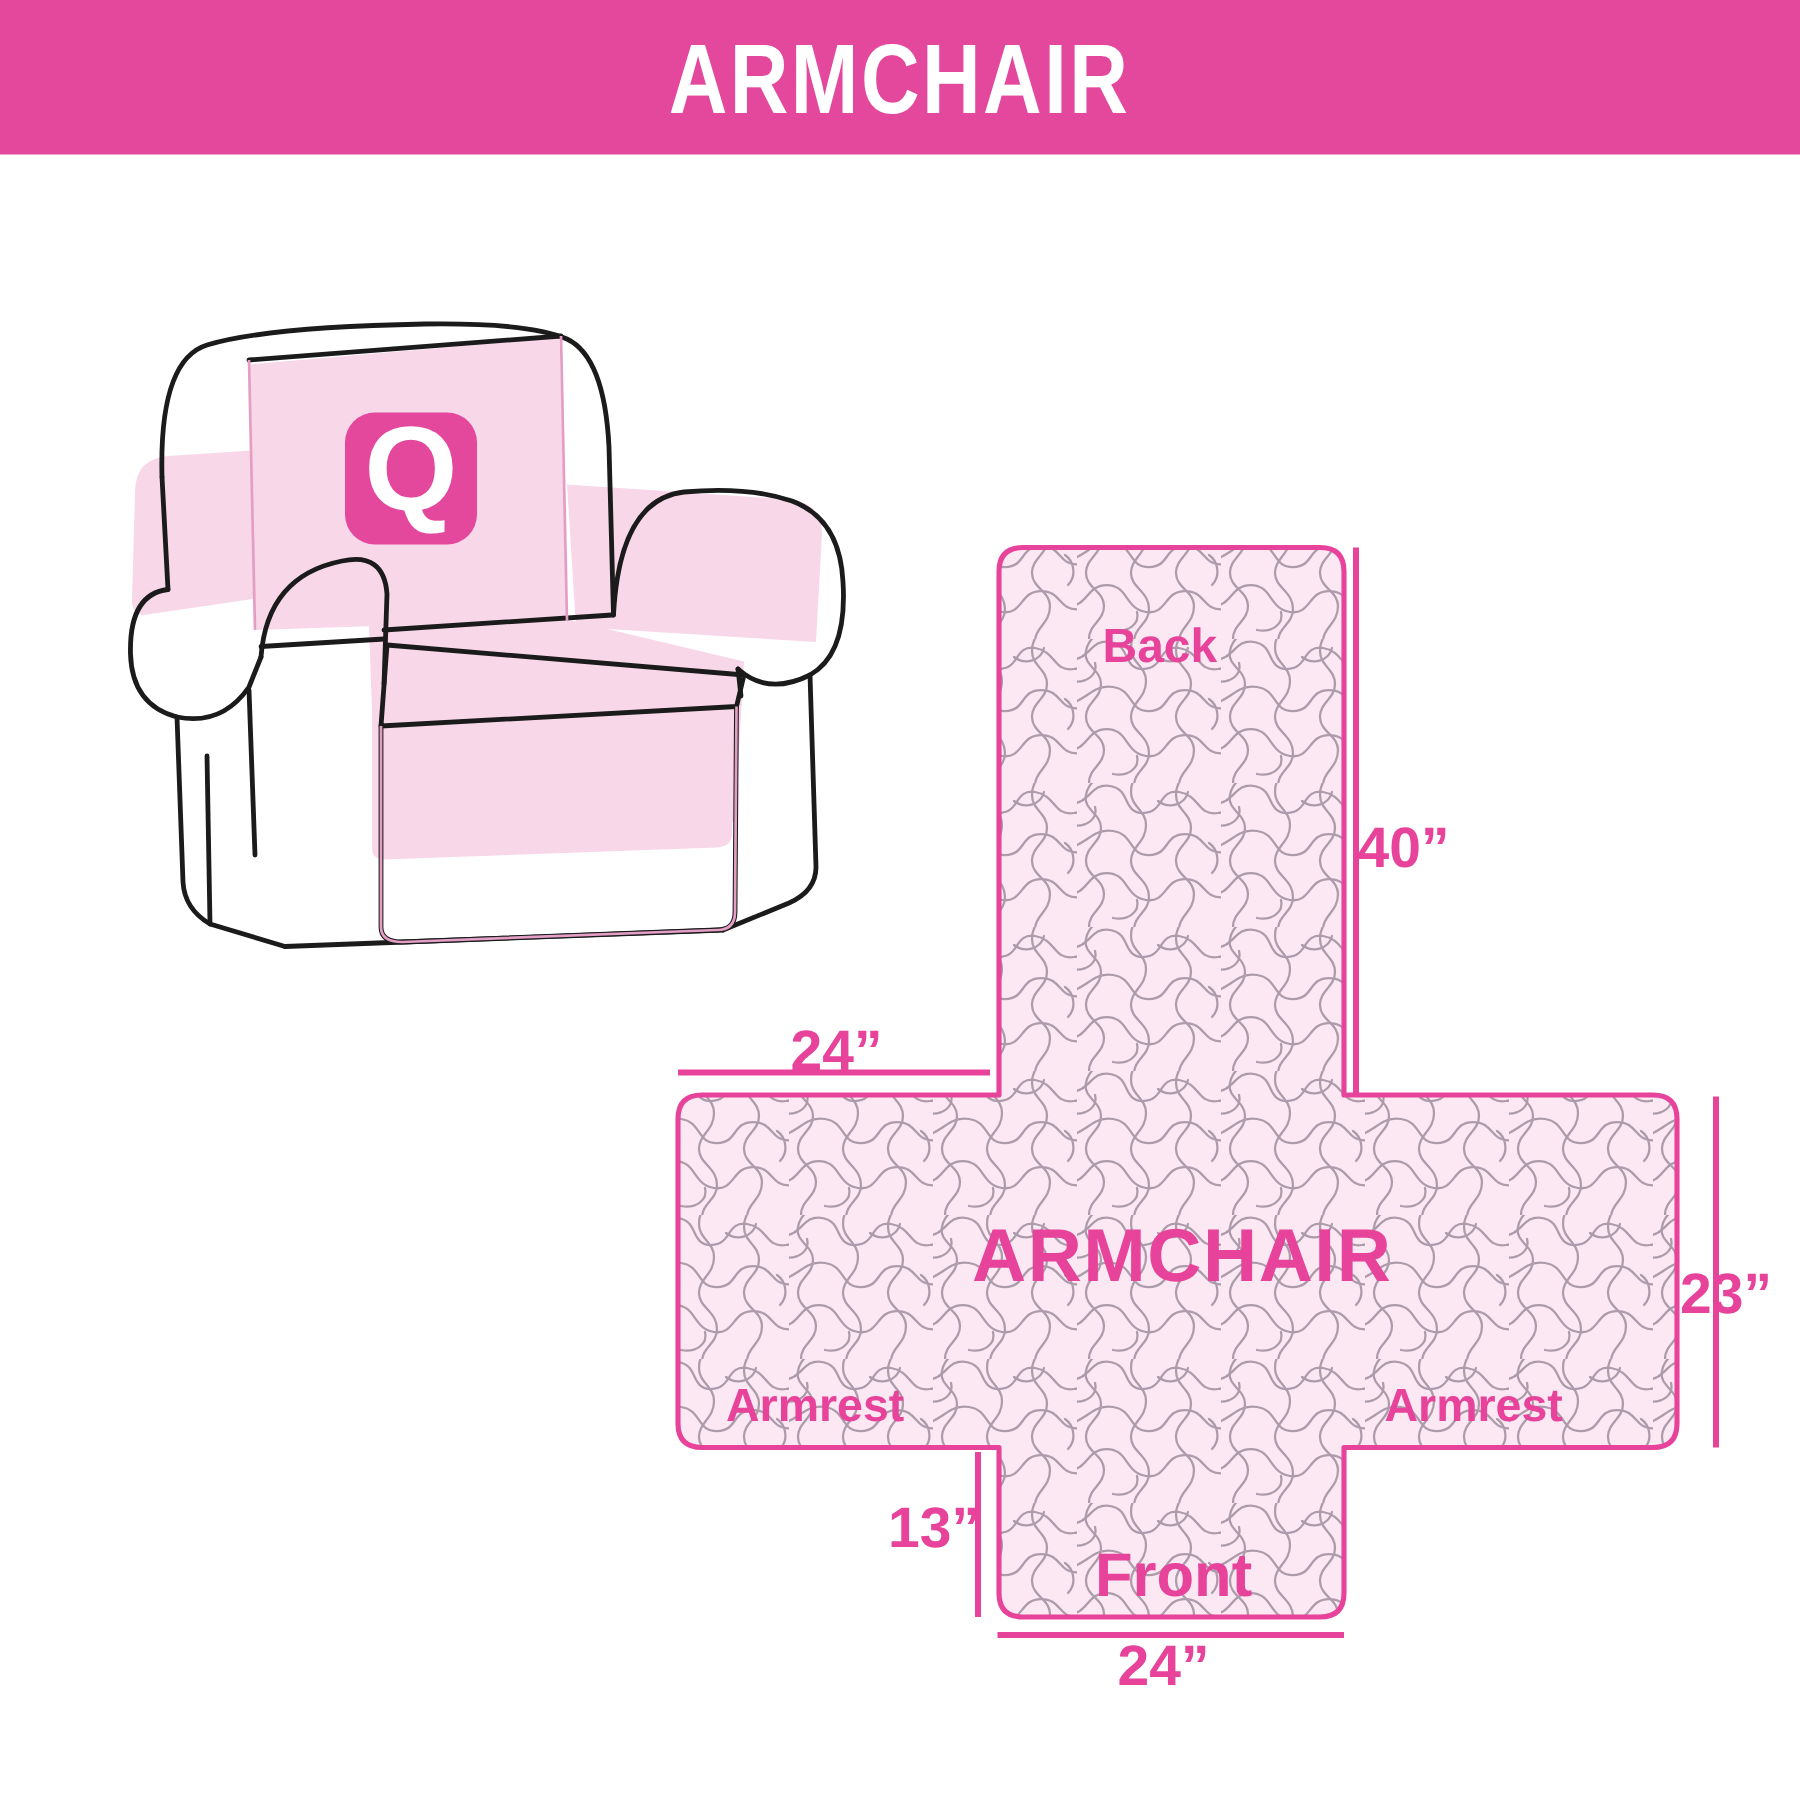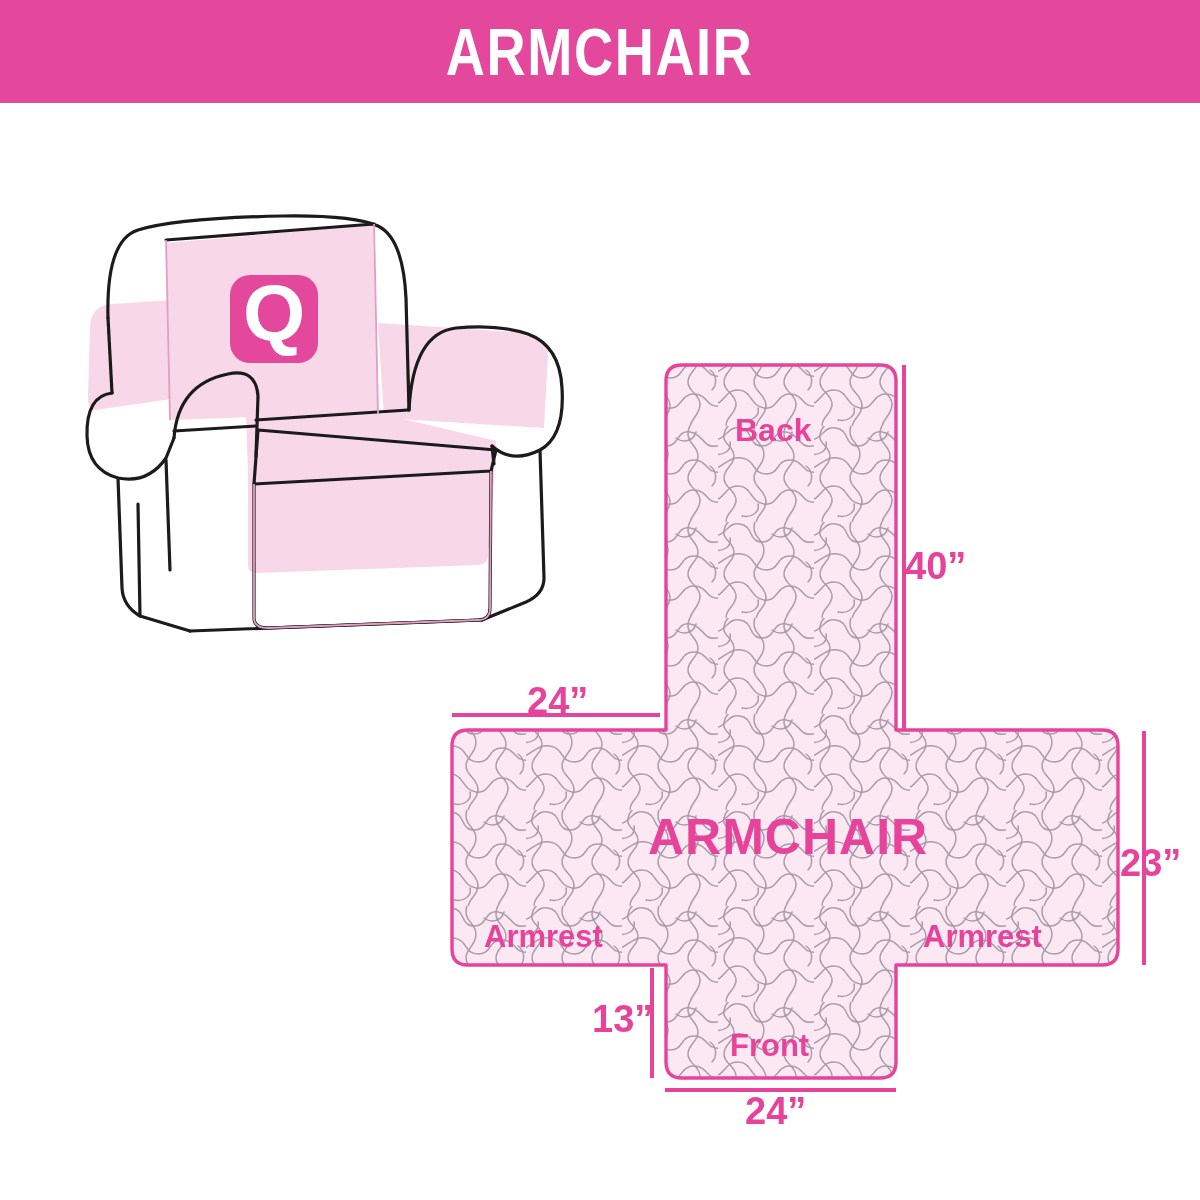--- a/index.html
+++ b/index.html
@@ -59,21 +59,21 @@
     color:#e8439b;
     font-weight:700;
     line-height:1;
     white-space:nowrap;
     font-family:"Liberation Sans","DejaVu Sans",sans-serif;
   }
   .label-back{left:735px;top:380px;font-size:32px;margin-top:34px;}
   .label-center{left:648px;top:812px;font-size:50px;letter-spacing:1px;}
   .label-arm-left{left:484px;top:921px;font-size:31px;}
   .label-arm-right{left:923px;top:921px;font-size:31px;}
-  .label-front{left:730px;top:1030px;font-size:31px;}
+  .label-front{left:730px;top:1030px;font-size:41px;}
 </style>
 </head>
 <body>
 
 <div id="page">
 
   <div class="banner">
     <div class="banner-title">ARMCHAIR</div>
   </div>
 

